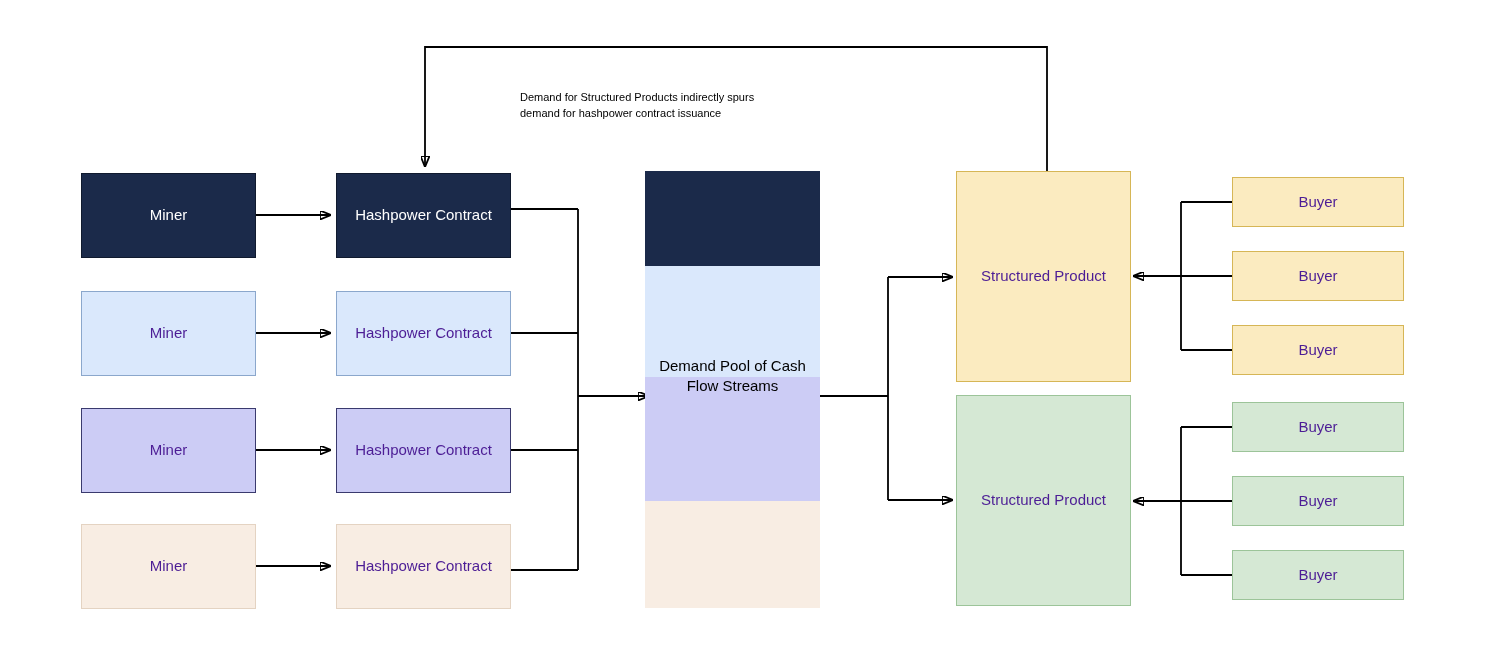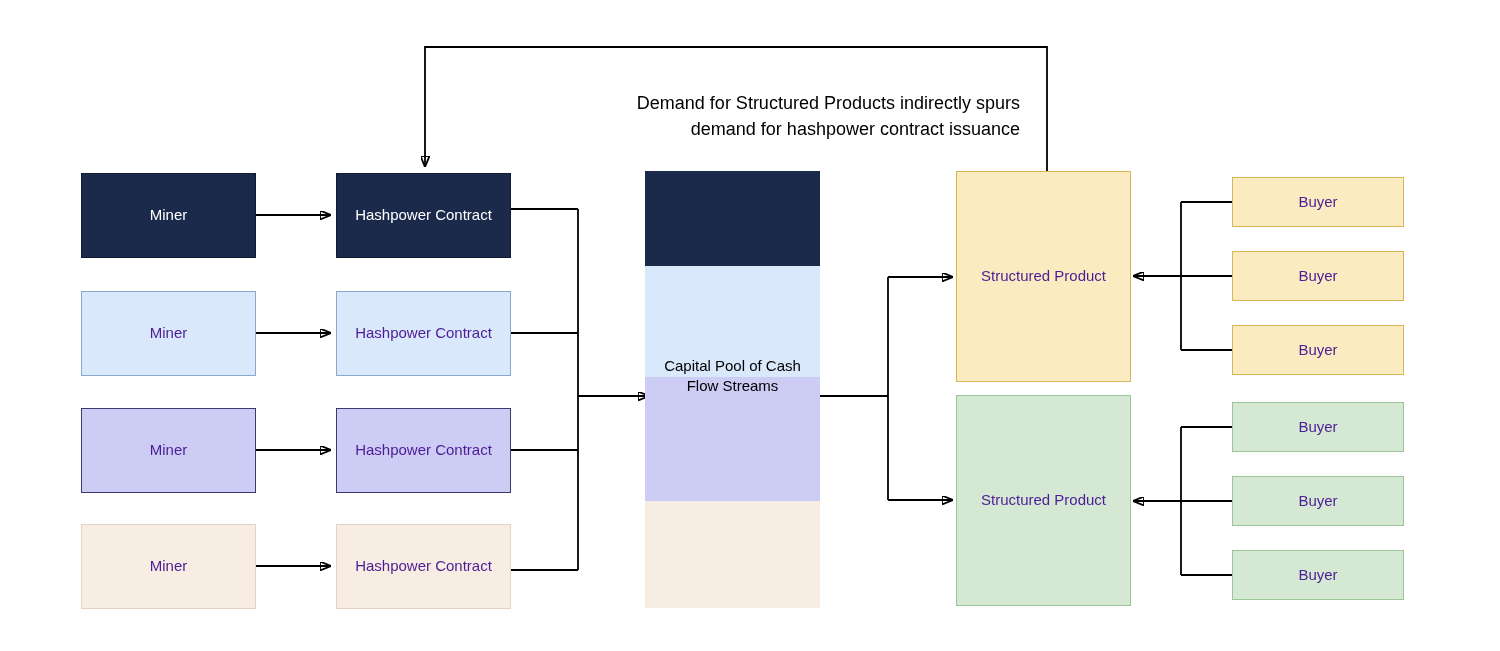--- a/index.html
+++ b/index.html
@@ -34,22 +34,22 @@
   .pool-label {
     position: absolute;
     text-align: center;
     font-size: 15px;
     line-height: 1.3;
     color: #000000;
     font-family: "Liberation Sans", sans-serif;
   }
   .note {
     position: absolute;
-    text-align: right;
-    font-size: 18px;
+    text-align: left;
+    font-size: 11px;
     line-height: 1.45;
     color: #000000;
     font-family: "Liberation Sans", sans-serif;
     white-space: pre-line;
   }
   svg.edges {
     position: absolute;
     left: 0;
     top: 0;
     width: 1500px;
@@ -134,21 +134,21 @@
   <div class="node" style="left:336px; top:524px; width:175px; height:85px; background:#F8EDE3; border:1.5px solid #E4D3C2;">
     <span>Hashpower Contract</span>
   </div>
 
   <div style="position:absolute; left:645px; top:171px; width:175px; height:437px;">
     <div class="pool-seg" style="left:0; top:0; width:175px; height:95px; background:#1B2A4A;"></div>
     <div class="pool-seg" style="left:0; top:95px; width:175px; height:111px; background:#DAE8FC;"></div>
     <div class="pool-seg" style="left:0; top:206px; width:175px; height:124px; background:#CCCCF5;"></div>
     <div class="pool-seg" style="left:0; top:330px; width:175px; height:107px; background:#F8EDE3;"></div>
   </div>
-  <div class="pool-label" style="left:645px; top:356px; width:175px; white-space:pre-line;">Capital Pool of Cash
+  <div class="pool-label" style="left:645px; top:356px; width:175px; white-space:pre-line;">Demand Pool of Cash
 Flow Streams</div>
 
   <div class="node" style="left:956px; top:171px; width:175px; height:211px; background:#FBEBC0; border:1.5px solid #D6B656;">
     <span>Structured Product</span>
   </div>
   <div class="node" style="left:956px; top:395px; width:175px; height:211px; background:#D5E8D4; border:1.5px solid #9CC499;">
     <span>Structured Product</span>
   </div>
 
   <div class="node" style="left:1232px; top:177px; width:172px; height:50px; background:#FBEBC0; border:1.5px solid #D6B656;">

